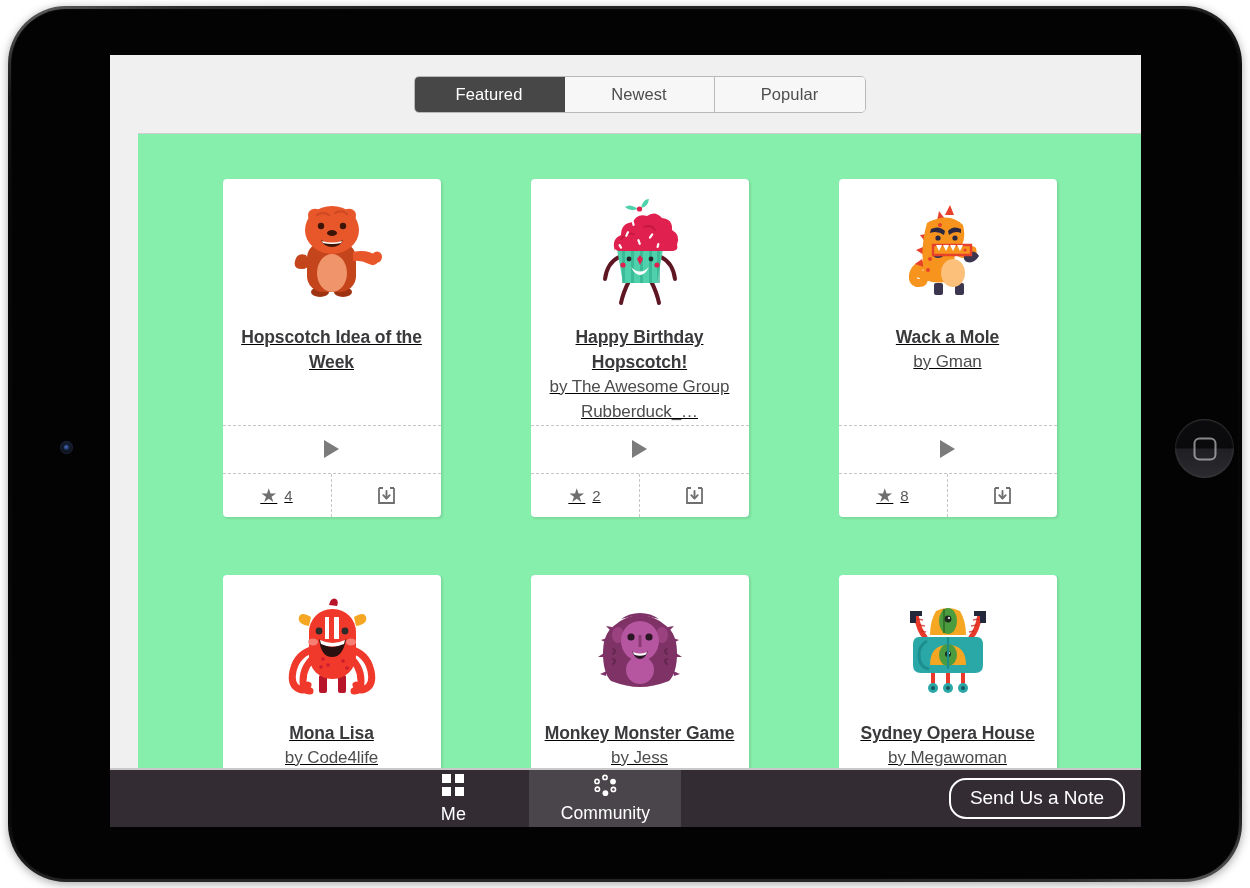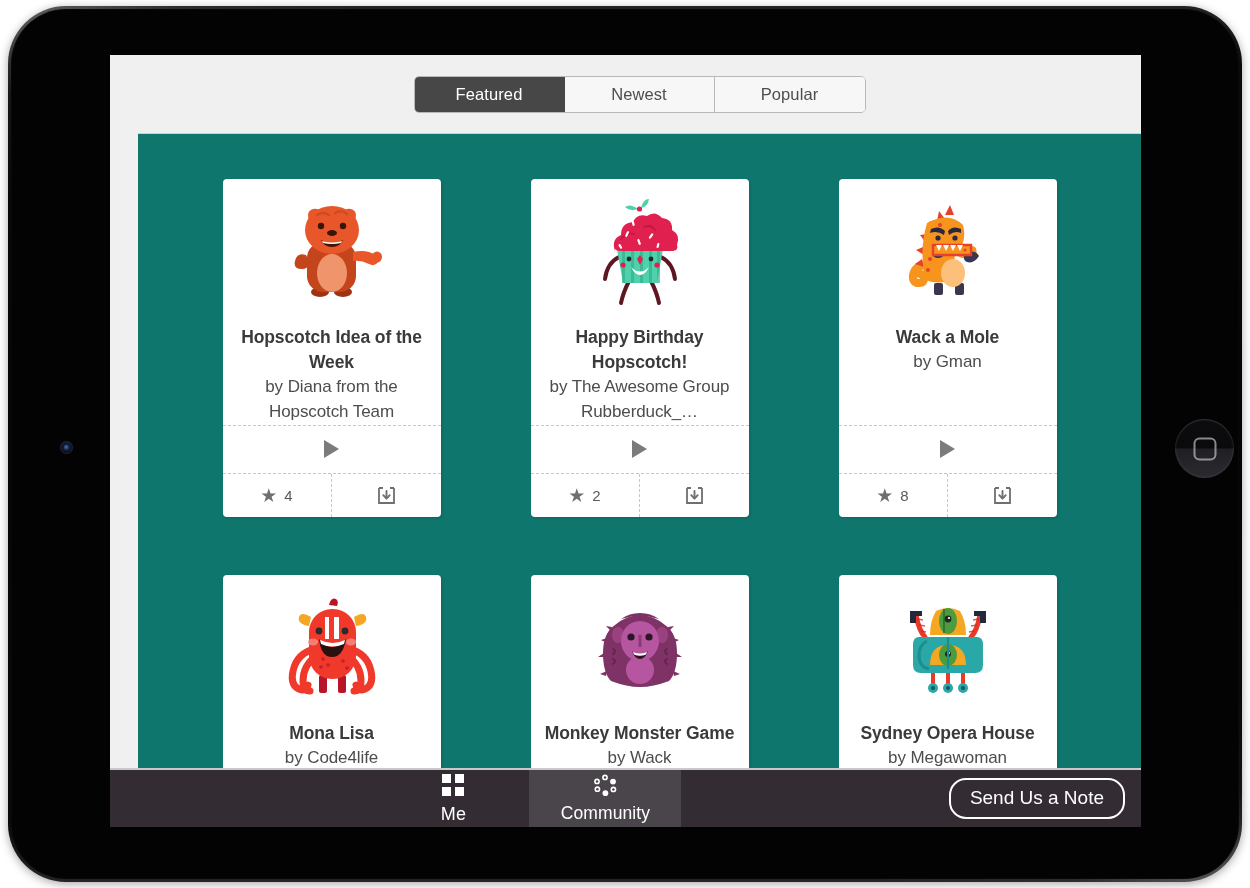--- a/index.html
+++ b/index.html
@@ -90,23 +90,24 @@
     border-right: 1px solid #b9b9b9;
     cursor: pointer;
   }
   .seg:last-child { border-right: none; }
   .seg.active { background: #474747; color: #ffffff; border-right-color:#474747; }
 
   
   .content {
     position: relative;
     height: 693px;
-    background: #0f766e;
+    background: #86efac;
     padding: 0 0 0 0;
     overflow: hidden;
+    text-decoration: underline;
   }
   .grid {
     display: grid;
     grid-template-columns: repeat(3, 218px);
     justify-content: center;
     column-gap: 90px;
     row-gap: 58px;
     padding-top: 45px;
   }
 
@@ -260,21 +261,20 @@
                 <path d="M44 20 q6 -4 12 0" stroke="#d14a22" stroke-width="2.4" fill="none" stroke-linecap="round"></path>
                 <path d="M62 18 q6 -4 12 1" stroke="#d14a22" stroke-width="2.4" fill="none" stroke-linecap="round"></path>
                 <circle cx="48" cy="31" r="3.2" fill="#3d1508"></circle>
                 <circle cx="70" cy="31" r="3.2" fill="#3d1508"></circle>
                 <ellipse cx="59" cy="38" rx="5" ry="3" fill="#3d1508"></ellipse>
                 <path d="M48 45 q11 7 22 0 q-3 7 -11 7 q-8 0 -11 -7z" fill="#3d1508"></path>
                 <path d="M49 46 q10 3 20 0 l-1 2 q-9 2 -18 0z" fill="#ffffff"></path>
               </svg>
             </div>
             <div class="card-title">Hopscotch Idea of the Week</div>
-            <div class="card-author wrap">by Diana from the Hopscotch Team</div>
           </div>
           <div class="card-spacer"></div>
           <div class="dashed"></div>
           <div class="play-row">
             <div class="play-tri"></div>
           </div>
           <div class="dashed"></div>
           <div class="stats-row">
             <div class="stat-half left">
               <span class="star-glyph">★</span>
@@ -466,21 +466,21 @@
                 <path d="M52 61 q7 3 14 0 l-1 2.5 q-6 2.5 -12 0z" fill="#ffffff"></path>
                 <g stroke="#5e2449" stroke-width="1.6" fill="none" stroke-linecap="round">
                   <path d="M32 58 q4 2 0 5"></path>
                     <path d="M32 68 q4 2 0 5"></path>
                   <path d="M86 58 q-4 2 0 5"></path>
                     <path d="M86 68 q-4 2 0 5"></path>
                 </g>
               </svg>
             </div>
             <div class="card-title">Monkey Monster Game</div>
-            <div class="card-author">by Wack</div>
+            <div class="card-author">by Jess</div>
           </div>
         </div>
 
         <div class="card short">
           <div class="card-top">
             <div class="art">
               <svg width="118" height="118" viewBox="0 0 118 118">
                 <g stroke="#e8392b" stroke-width="4" fill="none" stroke-linecap="round">
                   <path d="M44 76 v18"></path>
                     <path d="M59 76 v18"></path>

